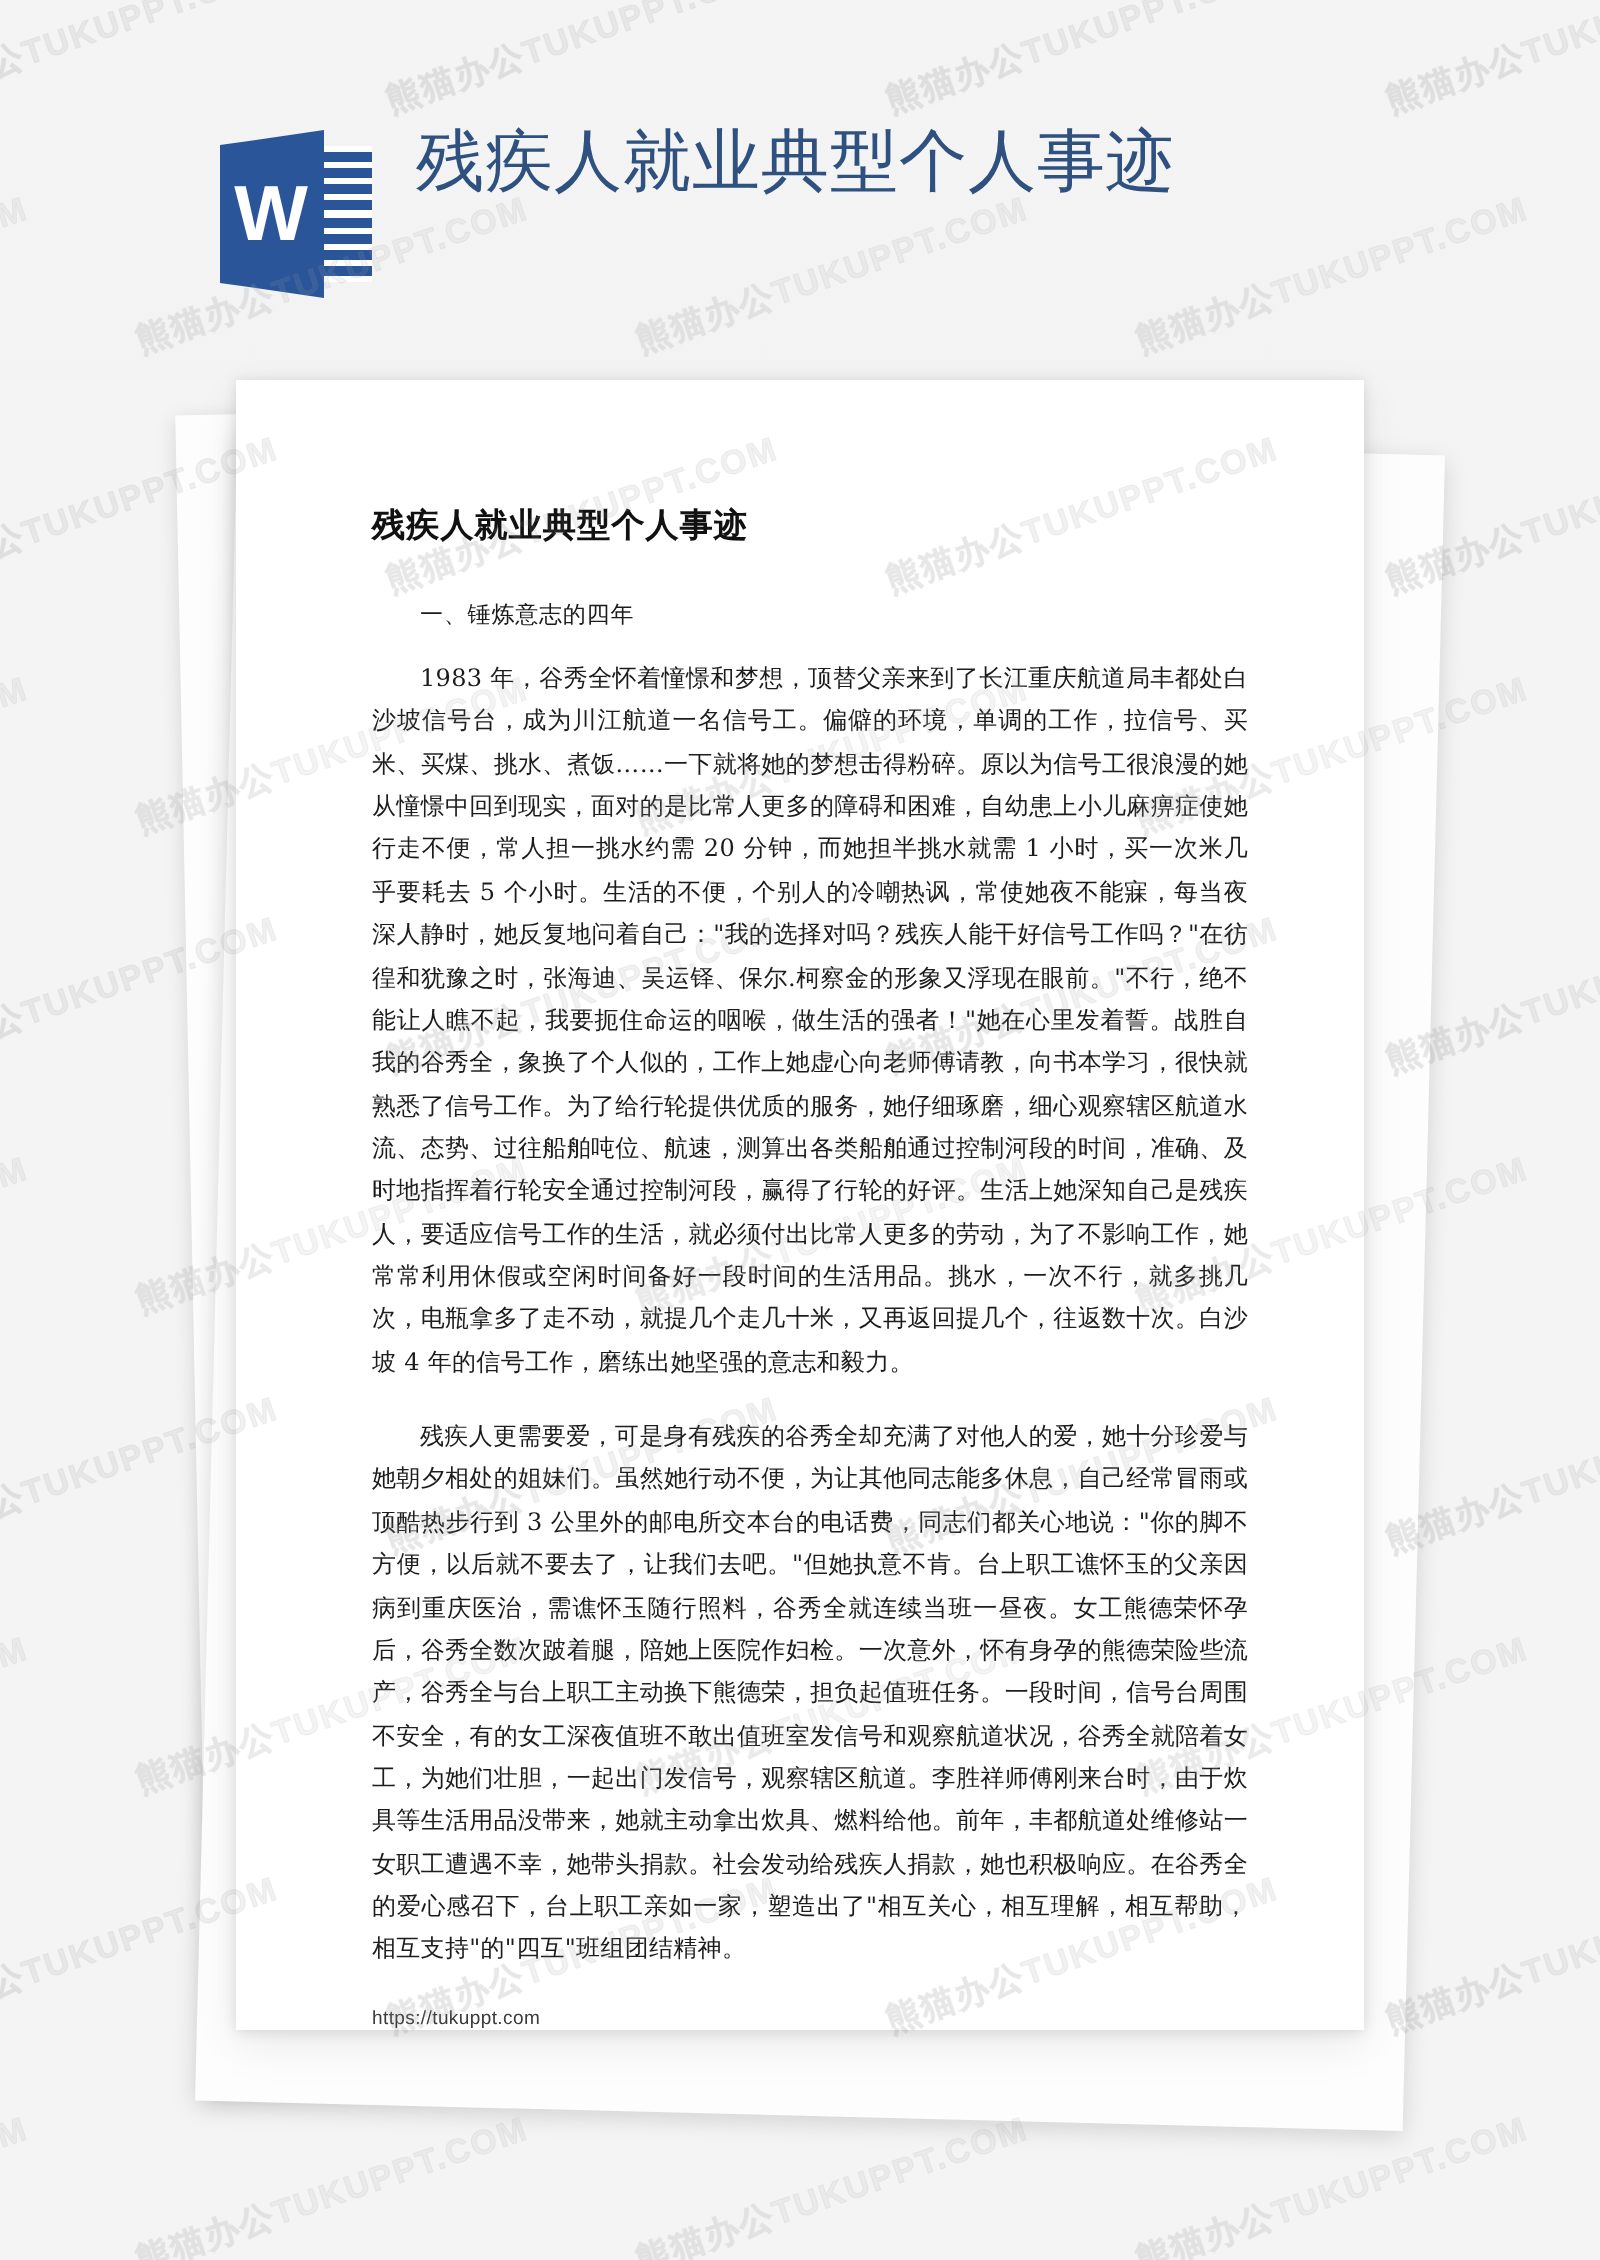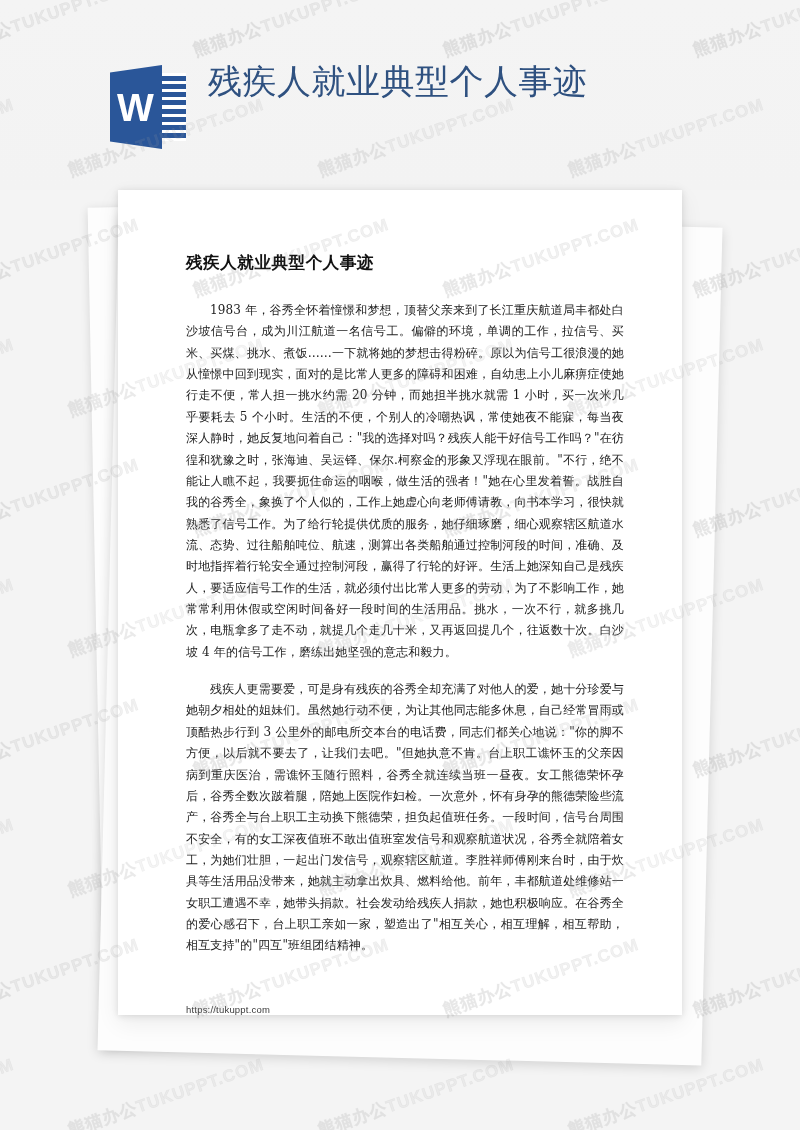--- a/index.html
+++ b/index.html
@@ -231,20 +231,21 @@
 </div>
 
 <div class="stack">
   <div class="sheet-back-left"></div>
   <div class="sheet-back-bottom"></div>
 
   <div class="sheet-main">
     <div class="page-content">
       <h1 class="doc-title">残疾人就业典型个人事迹</h1>
 
+      <h2 class="section-heading">一、锤炼意志的四年</h2>
       <p class="para">1983 年，谷秀全怀着憧憬和梦想，顶替父亲来到了长江重庆航道局丰都处白沙坡信号台，成为川江航道一名信号工。偏僻的环境，单调的工作，拉信号、买米、买煤、挑水、煮饭……一下就将她的梦想击得粉碎。原以为信号工很浪漫的她从憧憬中回到现实，面对的是比常人更多的障碍和困难，自幼患上小儿麻痹症使她行走不便，常人担一挑水约需 20 分钟，而她担半挑水就需 1 小时，买一次米几乎要耗去 5 个小时。生活的不便，个别人的冷嘲热讽，常使她夜不能寐，每当夜深人静时，她反复地问着自己："我的选择对吗？残疾人能干好信号工作吗？"在彷徨和犹豫之时，张海迪、吴运铎、保尔.柯察金的形象又浮现在眼前。"不行，绝不能让人瞧不起，我要扼住命运的咽喉，做生活的强者！"她在心里发着誓。战胜自我的谷秀全，象换了个人似的，工作上她虚心向老师傅请教，向书本学习，很快就熟悉了信号工作。为了给行轮提供优质的服务，她仔细琢磨，细心观察辖区航道水流、态势、过往船舶吨位、航速，测算出各类船舶通过控制河段的时间，准确、及时地指挥着行轮安全通过控制河段，赢得了行轮的好评。生活上她深知自己是残疾人，要适应信号工作的生活，就必须付出比常人更多的劳动，为了不影响工作，她常常利用休假或空闲时间备好一段时间的生活用品。挑水，一次不行，就多挑几次，电瓶拿多了走不动，就提几个走几十米，又再返回提几个，往返数十次。白沙坡 4 年的信号工作，磨练出她坚强的意志和毅力。</p>
 
       <p class="para">残疾人更需要爱，可是身有残疾的谷秀全却充满了对他人的爱，她十分珍爱与她朝夕相处的姐妹们。虽然她行动不便，为让其他同志能多休息，自己经常冒雨或顶酷热步行到 3 公里外的邮电所交本台的电话费，同志们都关心地说："你的脚不方便，以后就不要去了，让我们去吧。"但她执意不肯。台上职工谯怀玉的父亲因病到重庆医治，需谯怀玉随行照料，谷秀全就连续当班一昼夜。女工熊德荣怀孕后，谷秀全数次跛着腿，陪她上医院作妇检。一次意外，怀有身孕的熊德荣险些流产，谷秀全与台上职工主动换下熊德荣，担负起值班任务。一段时间，信号台周围不安全，有的女工深夜值班不敢出值班室发信号和观察航道状况，谷秀全就陪着女工，为她们壮胆，一起出门发信号，观察辖区航道。李胜祥师傅刚来台时，由于炊具等生活用品没带来，她就主动拿出炊具、燃料给他。前年，丰都航道处维修站一女职工遭遇不幸，她带头捐款。社会发动给残疾人捐款，她也积极响应。在谷秀全的爱心感召下，台上职工亲如一家，塑造出了"相互关心，相互理解，相互帮助，相互支持"的"四互"班组团结精神。</p>
     </div>
 
     <div class="url-holder">
       <div class="source-url">https://tukuppt.com</div>
     </div>
   </div>
 </div>

